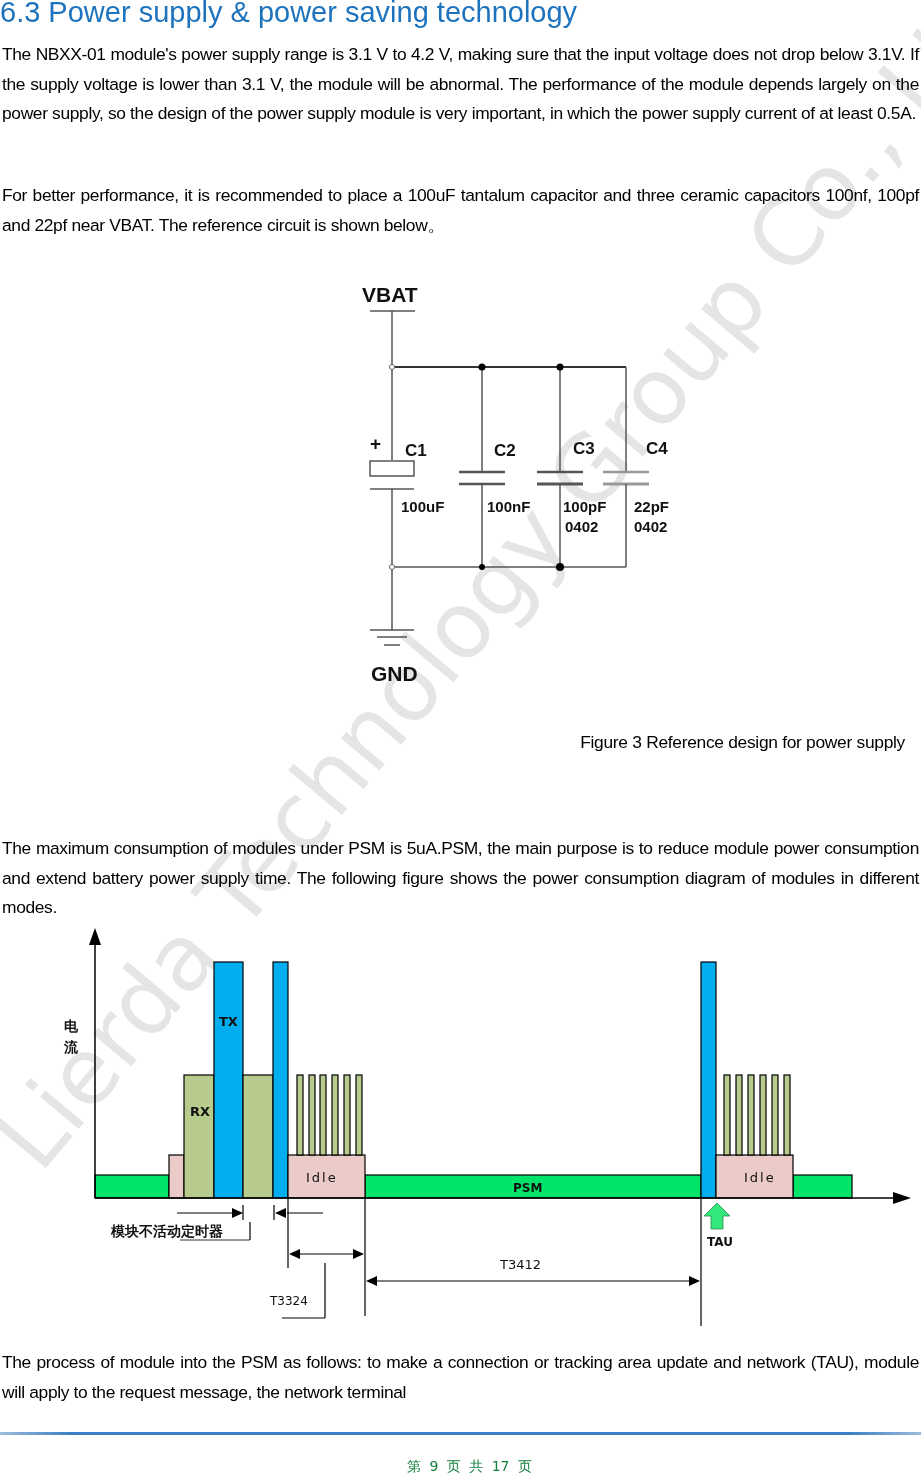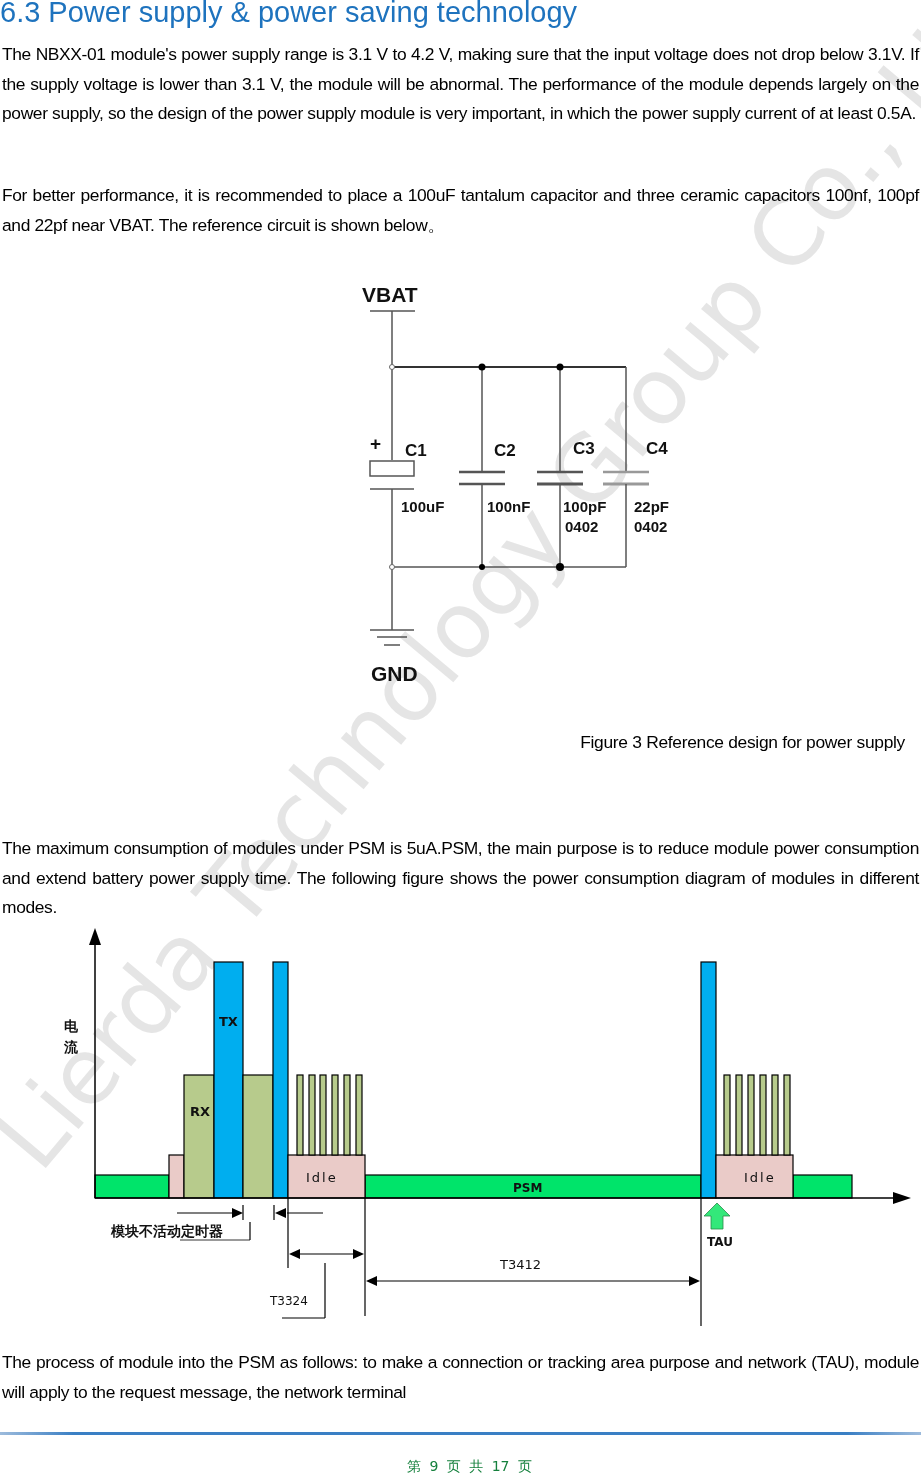--- a/index.html
+++ b/index.html
@@ -176,16 +176,16 @@
     <text x="306" y="1182" font-size="13" letter-spacing="2" font-weight="normal">Idle</text>
     <text x="744" y="1182" font-size="13" letter-spacing="2" font-weight="normal">Idle</text>
     <text x="513" y="1192" font-size="12">PSM</text>
     <text x="707" y="1246" font-size="12">TAU</text>
     <text x="111" y="1236" font-size="14">模块不活动定时器</text>
     <text x="270" y="1305" font-size="12" font-weight="normal">T3324</text>
     <text x="500" y="1269" font-size="13" font-weight="normal">T3412</text>
   </g>
 </svg>
 
-<p class="para" style="top:1348px;">The process of module into the PSM as follows: to make a connection or tracking area purpose and network (TAU), module will apply to the request message, the network terminal</p>
+<p class="para" style="top:1348px;">The process of module into the PSM as follows: to make a connection or tracking area update and network (TAU), module will apply to the request message, the network terminal</p>
 
 <div class="footer-rule"></div>
 <div class="footer">第 9 页 共 17 页</div>
 
 </body></html>

